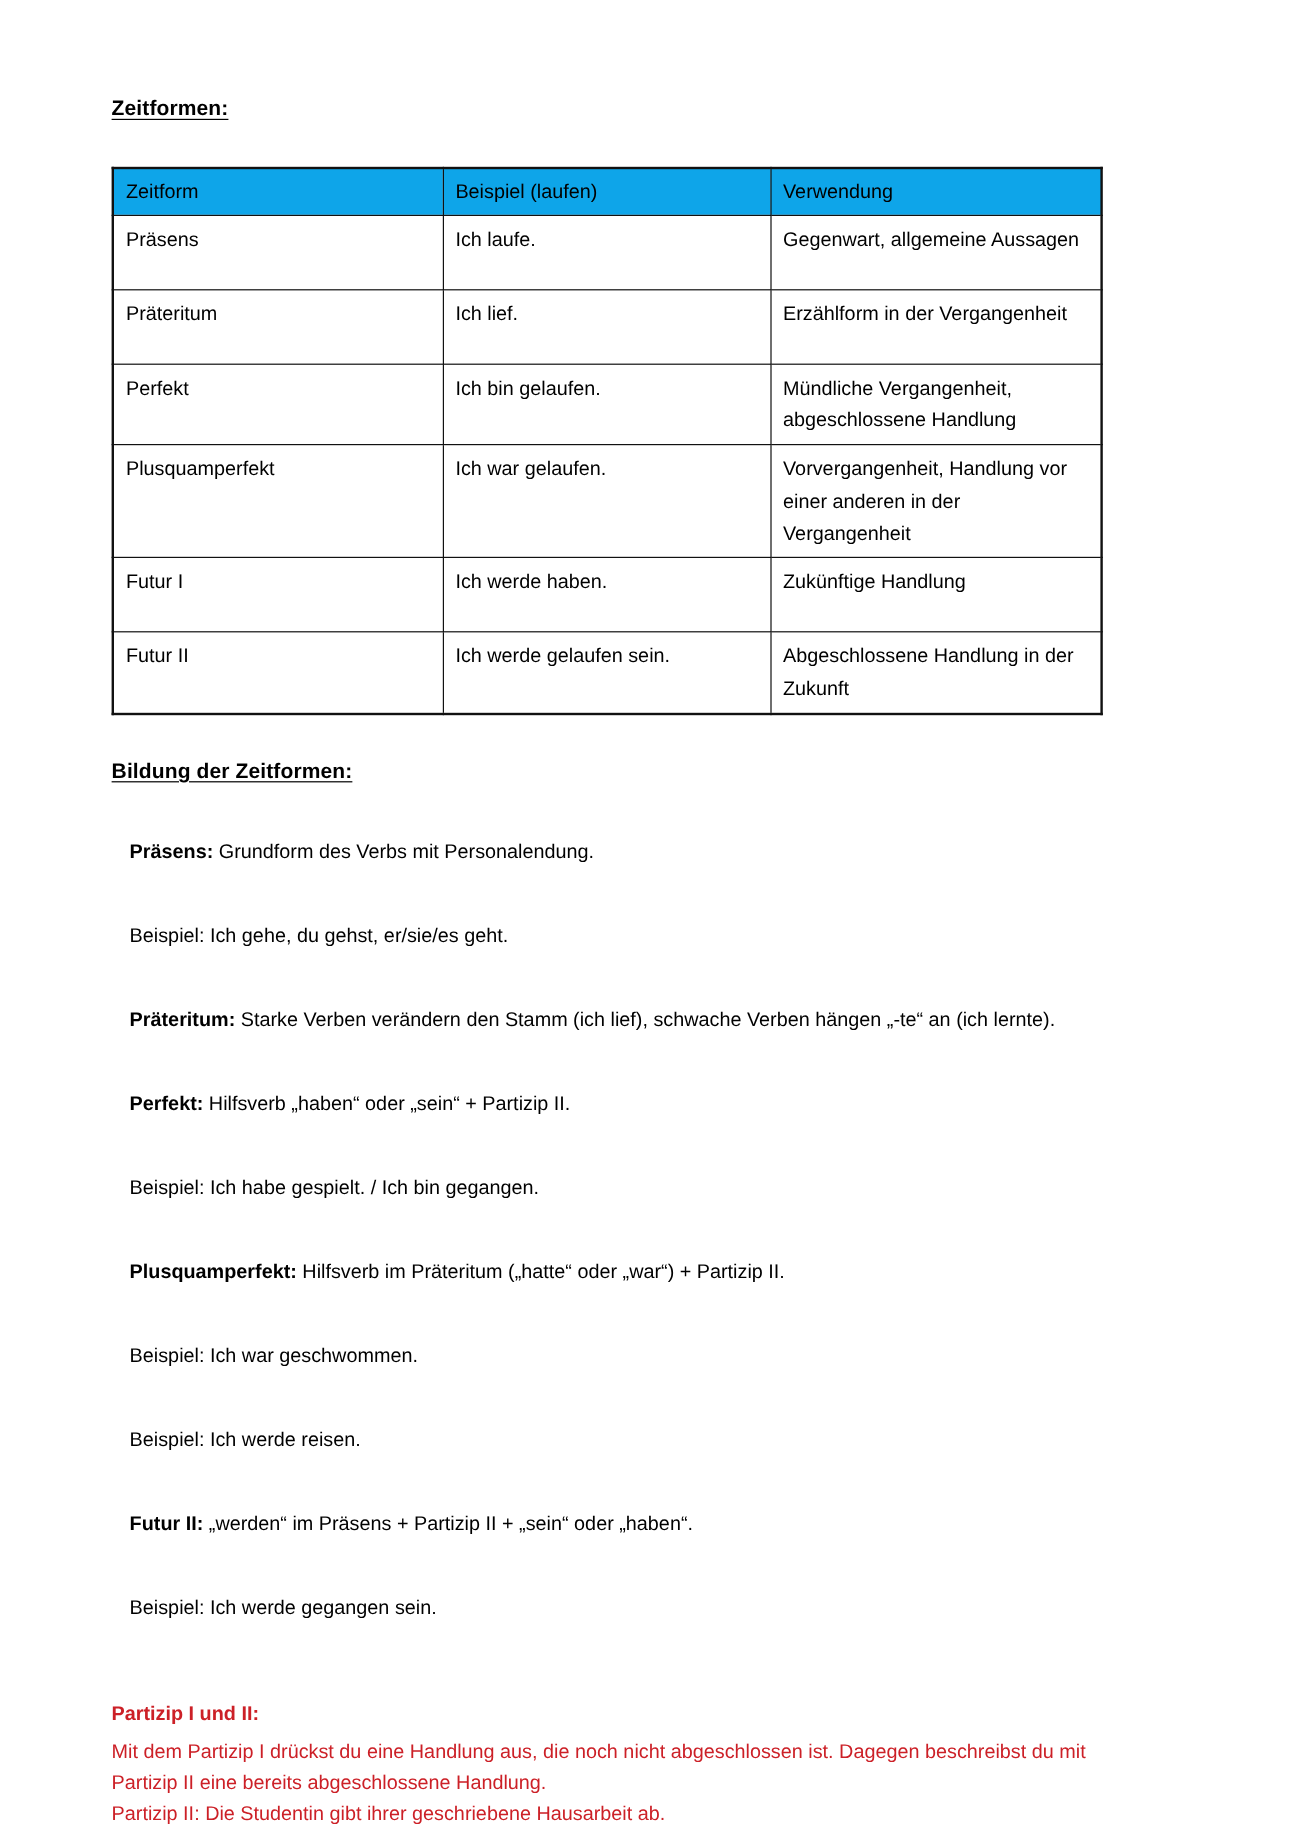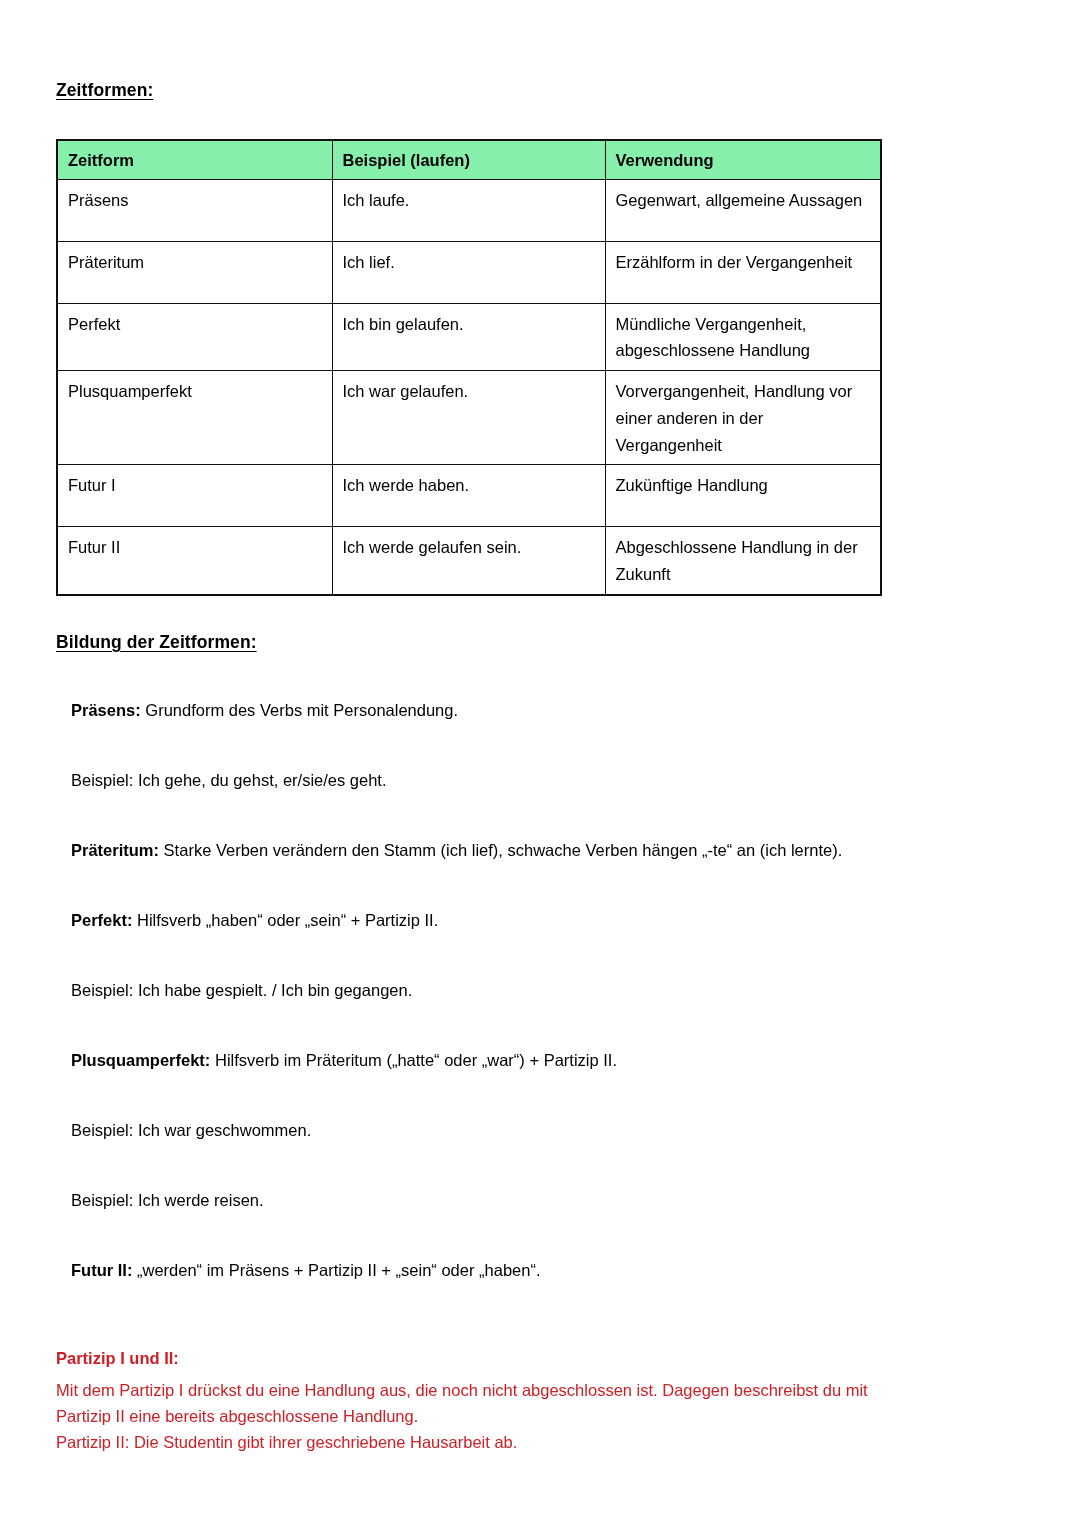--- a/index.html
+++ b/index.html
@@ -13,21 +13,21 @@
     height: 1527px;
     font-family: "Liberation Sans", sans-serif;
     color: #000000;
     -webkit-font-smoothing: antialiased;
   }
   .page {
     position: relative;
     width: 1080px;
     height: 1527px;
     box-sizing: border-box;
-    padding: 80px 128px 0 56px;
+    padding: 80px 128px 0 93px;
   }
   .heading {
     font-size: 17.5px;
     font-weight: bold;
     text-decoration: underline;
     text-underline-offset: 3px;
     line-height: 1.2;
     margin: 0;
     letter-spacing: 0.1px;
   }
@@ -47,22 +47,22 @@
   table.zeitformen th,
   table.zeitformen td {
     border: 1px solid #111111;
     padding: 7px 9px 6px 10px;
     vertical-align: top;
     text-align: left;
     font-size: 16.5px;
     line-height: 1.62;
   }
   table.zeitformen thead th {
-    background: #86efac;
-    font-weight: bold;
+    background: #0ea5e9;
+    font-weight: normal;
     height: 26px;
     padding-top: 6px;
     padding-bottom: 5px;
   }
   table.zeitformen tbody td.tense {
     font-weight: normal;
   }
   table.zeitformen tbody tr { height: 62px; }
 
   
@@ -170,20 +170,21 @@
 
   <p class="para"><b>Plusquamperfekt:</b><span> Hilfsverb im Präteritum („hatte“ oder „war“) + Partizip II.</span></p>
 
   <p class="para">Beispiel: Ich war geschwommen.</p>
 
 
   <p class="para">Beispiel: Ich werde reisen.</p>
 
   <p class="para"><b>Futur II:</b><span> „werden“ im Präsens + Partizip II + „sein“ oder „haben“.</span></p>
 
+  <p class="para">Beispiel: Ich werde gegangen sein.</p>
 
   <div class="red-block" style="color: rgb(204, 32, 39);">
     <p class="red-title">Partizip I und II:</p>
     <p class="red-para">Mit dem Partizip I drückst du eine Handlung aus, die noch nicht abgeschlossen ist. Dagegen beschreibst du mit Partizip II eine bereits abgeschlossene Handlung.</p>
     <p class="red-line">Partizip II: Die Studentin gibt ihrer geschriebene Hausarbeit ab.</p>
   </div>
 
 </div>
 
 </body></html>

